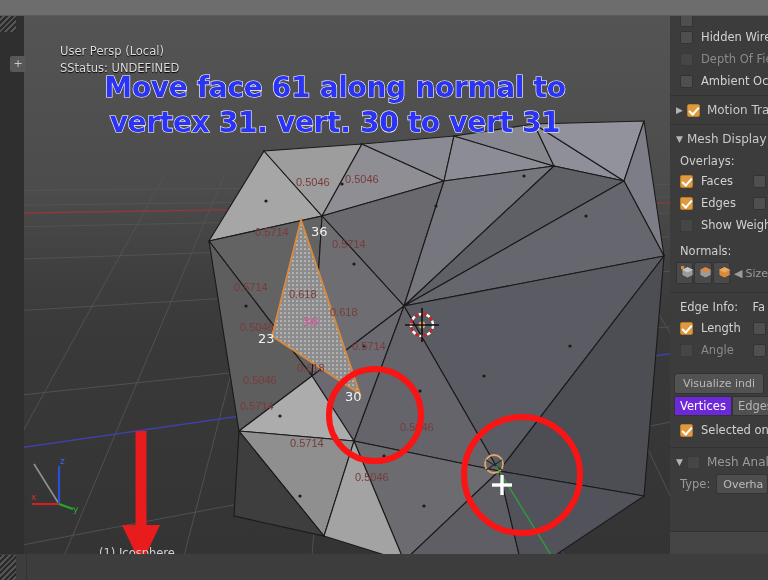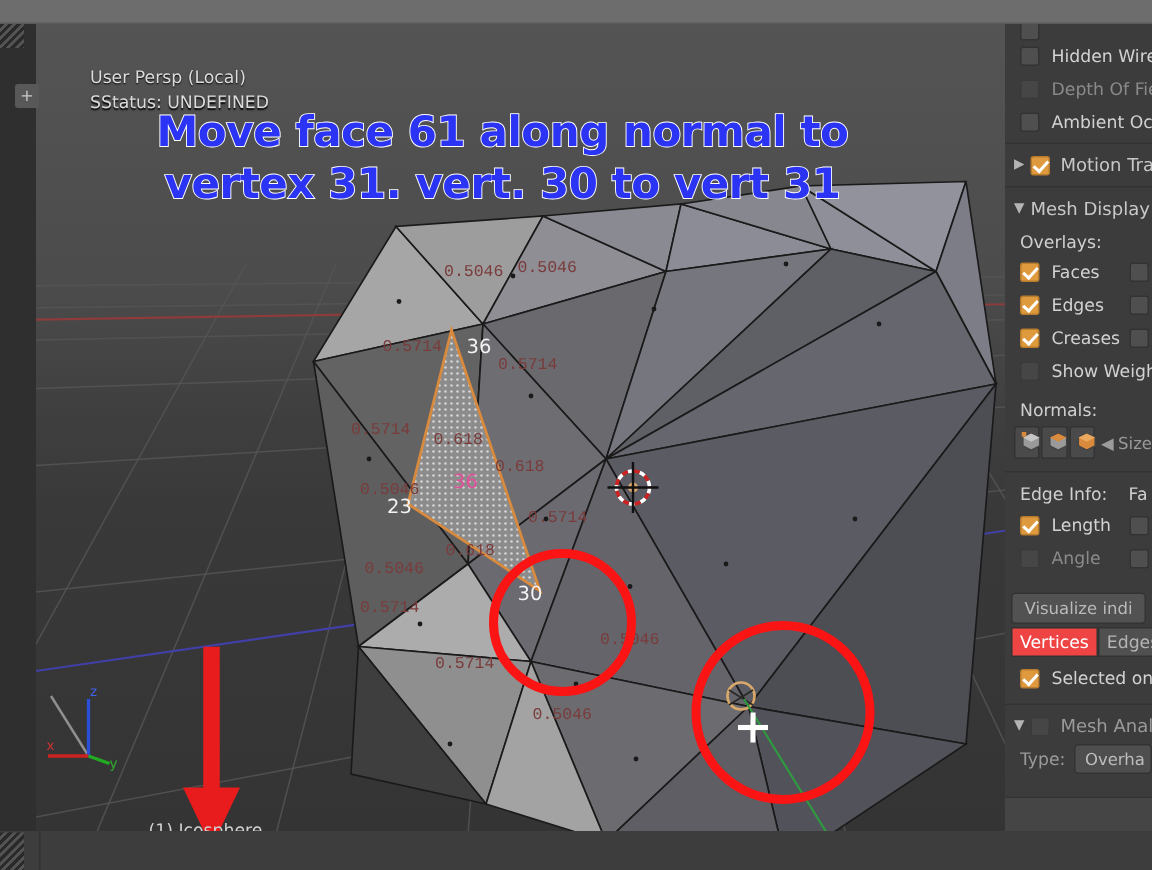--- a/index.html
+++ b/index.html
@@ -32,21 +32,21 @@
     font-family:"DejaVu Sans",sans-serif;font-weight:bold;font-size:28px;line-height:35px;
     color:#2b33f5;letter-spacing:-0.3px;
     -webkit-text-stroke:1.2px #ffffff;paint-order:stroke fill;}
   .headline span{display:block;}
 
   
   .gridsvg{position:absolute;inset:0;}
 
   
   .mlabel{position:absolute;font-size:11px;color:#7a3b3b;z-index:22;white-space:nowrap;
-     font-family:Liberation Mono, monospace;}
+     font-family:Liberation Sans, sans-serif;}
   .vlabel{position:absolute;font-size:13px;color:#f2f2f2;z-index:24;white-space:nowrap;font-family:"DejaVu Sans",sans-serif;}
   .flabel{position:absolute;font-size:13px;color:#e0509b;z-index:24;white-space:nowrap;font-family:"DejaVu Sans",sans-serif;}
 
   
   .redcircle{position:absolute;border:6px solid #fb1414;border-radius:50%;z-index:30;}
   .objname{position:absolute;color:#d0d0d0;font-size:11.5px;z-index:28;}
 
   
   .gizmo{position:absolute;left:5px;bottom:38px;width:60px;height:62px;z-index:28;}
 
@@ -78,21 +78,21 @@
   .nbtn{width:22px;height:20px;background:#4a4a4a;border:1px solid #333;border-radius:2px;position:relative;}
   .cube{position:absolute;left:4px;top:3px;width:13px;height:13px;}
   .sizefield{flex:1;height:18px;margin-left:3px;color:#9b9b9b;font-size:11px;display:flex;align-items:center;gap:3px;}
   .edgeinfo-row{display:flex;align-items:center;padding-left:10px;height:20px;}
   .einfo-lbl{color:#cfcfcf;font-size:11.5px;}
   .fa-lbl{position:absolute;right:3px;color:#cfcfcf;font-size:11.5px;}
   .wide-btn{margin:4px 4px 2px 4px;height:19px;background:#525252;border:1px solid #333;border-radius:3px;
       color:#b9b9b9;font-size:11px;display:flex;align-items:center;justify-content:center;overflow:hidden;white-space:nowrap;}
   .seg{display:flex;margin:0 0 0 4px;height:20px;}
   .seg div{height:20px;display:flex;align-items:center;justify-content:center;font-size:11.5px;padding:0 5px;border:1px solid #333;box-sizing:border-box;}
-  .seg .sel{background:#ef4444;color:#fff;}
+  .seg .sel{background:#6d28d9;color:#fff;}
   .seg .unsel{background:#505050;color:#b4b4b4;}
   .typerow{display:flex;align-items:center;padding-left:10px;height:22px;gap:6px;}
   .typefield{flex:1;height:18px;background:#4e4e4e;border:1px solid #333;border-radius:3px;color:#bdbdbd;
      font-size:11px;display:flex;align-items:center;padding-left:6px;overflow:hidden;white-space:nowrap;}
   .panel-bottom{position:absolute;left:0;bottom:0;width:98px;height:22px;background:#454545;border-top:1px solid #333;}
 </style>
 </head>
 <body>
 
 <div class="app">
@@ -307,25 +307,20 @@
       <div class="cb on"></div>
       <div class="plabel">Faces</div>
       <div class="cb-right"></div>
     </div>
     <div class="prow">
       <div class="cb on"></div>
       <div class="plabel">Edges</div>
       <div class="cb-right"></div>
     </div>
     <div class="prow">
-      <div class="cb on"></div>
-      <div class="plabel">Creases</div>
-      <div class="cb-right"></div>
-    </div>
-    <div class="prow">
       <div class="cb dim"></div>
       <div class="plabel">Show Weights</div>
     </div>
 
     <div class="grouphdr" style="padding-top:8px;">Normals:</div>
 
     <div class="normrow">
       <div class="nbtn">
         <svg class="cube" viewBox="0 0 14 14">
             <path d="M7,1 L13,4 L13,10 L7,13 L1,10 L1,4 Z" fill="#9a9a9a" stroke="#444"></path>

